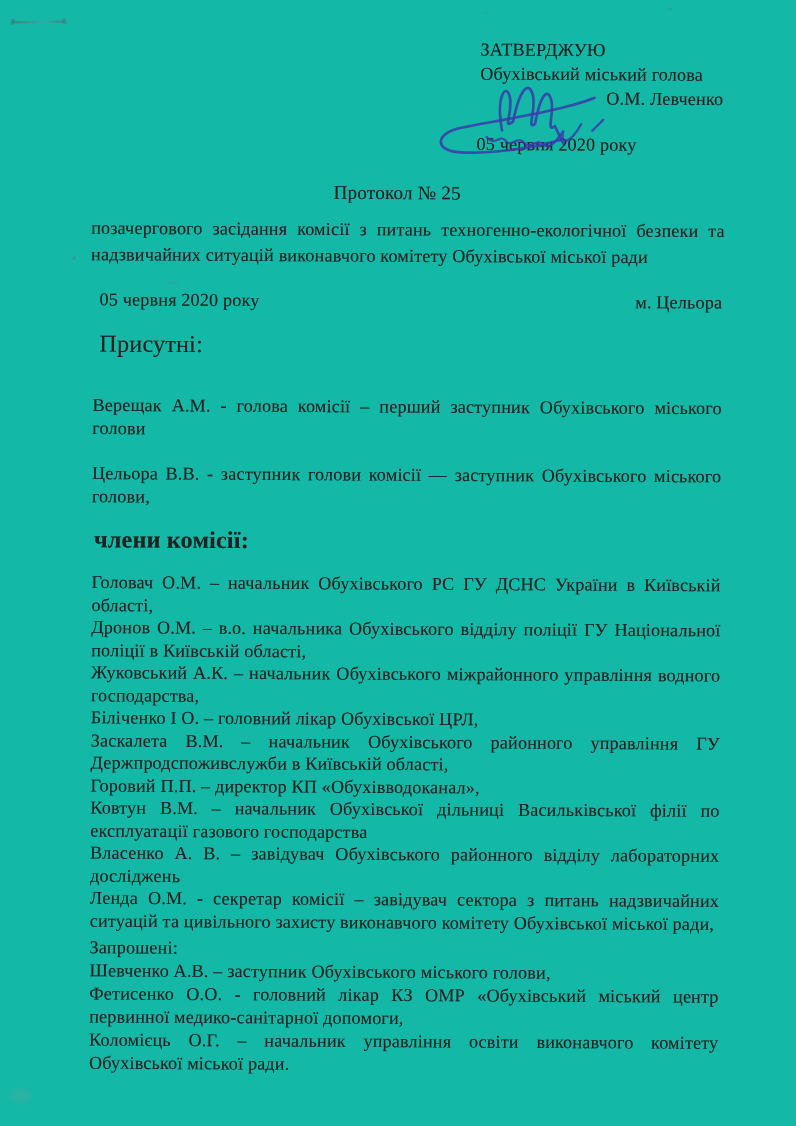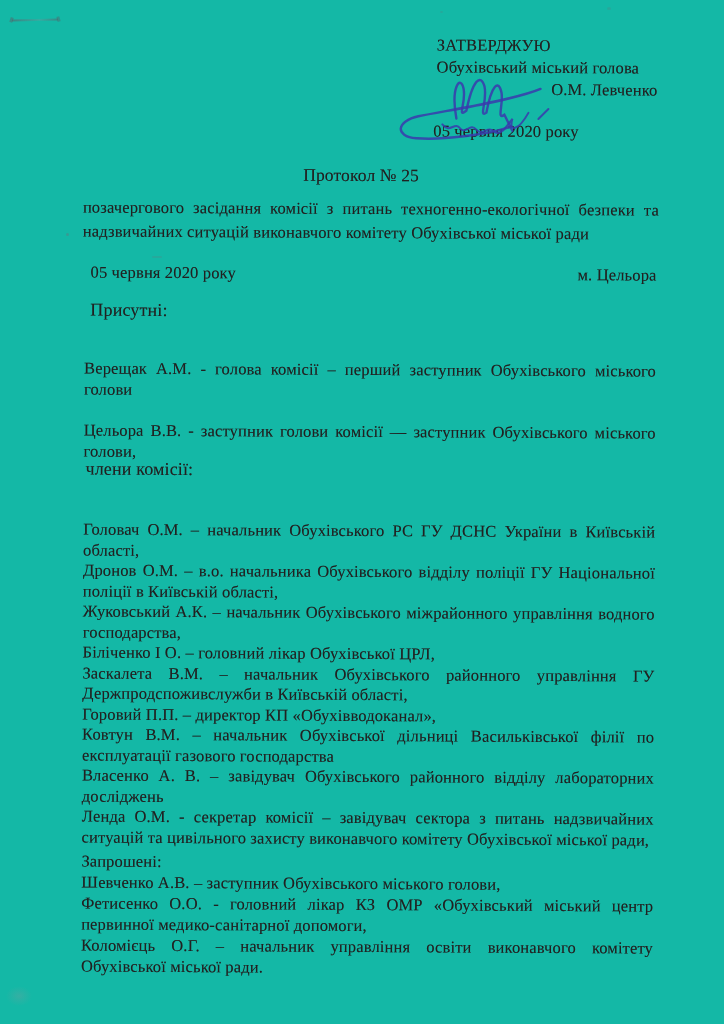--- a/index.html
+++ b/index.html
@@ -12,23 +12,23 @@
   .approve{position:absolute;left:437px;top:34px;width:221px;font-size:16.5px;line-height:22px;}
   .approve .name{text-align:right;}
   .approve .adate{margin-top:20px;margin-left:-3px;white-space:nowrap;}
   .signature{position:absolute;left:395px;top:74px;width:172px;height:74px;}
   .title{position:absolute;top:165px;left:0;width:100%;text-align:center;
          font-size:17.5px;font-weight:normal;margin:0;}
   .subtitle{position:absolute;top:197px;left:84px;width:576px;font-size:16.5px;
             line-height:24px;text-align:justify;margin:0;}
   .daterow{position:absolute;top:264px;left:92px;width:566px;display:flex;
            justify-content:space-between;font-size:16.5px;}
-  .label{position:absolute;font-size:18px;margin:0;}
+  .label{position:absolute;font-size:22px;margin:0;}
   .present-label{top:301px;left:92px;}
-  .members-label{top:460px;left:88px;}
+  .members-label{top:479px;left:88px;font-weight:bold;}
   .p-entry{font-size:16.5px;line-height:21px;text-align:justify;margin:0;}
   .pos{position:absolute;left:86px;width:572px;}
   .present-1{top:359px;}
   .present-2{top:421px;}
   .members{position:absolute;top:521px;left:86px;width:572px;}
   .members .p-entry{line-height:20.5px;}
   .invited{position:absolute;top:852px;left:86px;width:572px;}
   .invited .p-entry{line-height:21px;}
   .invited .ilabel{font-size:16.5px;line-height:21px;margin:0;}
   

